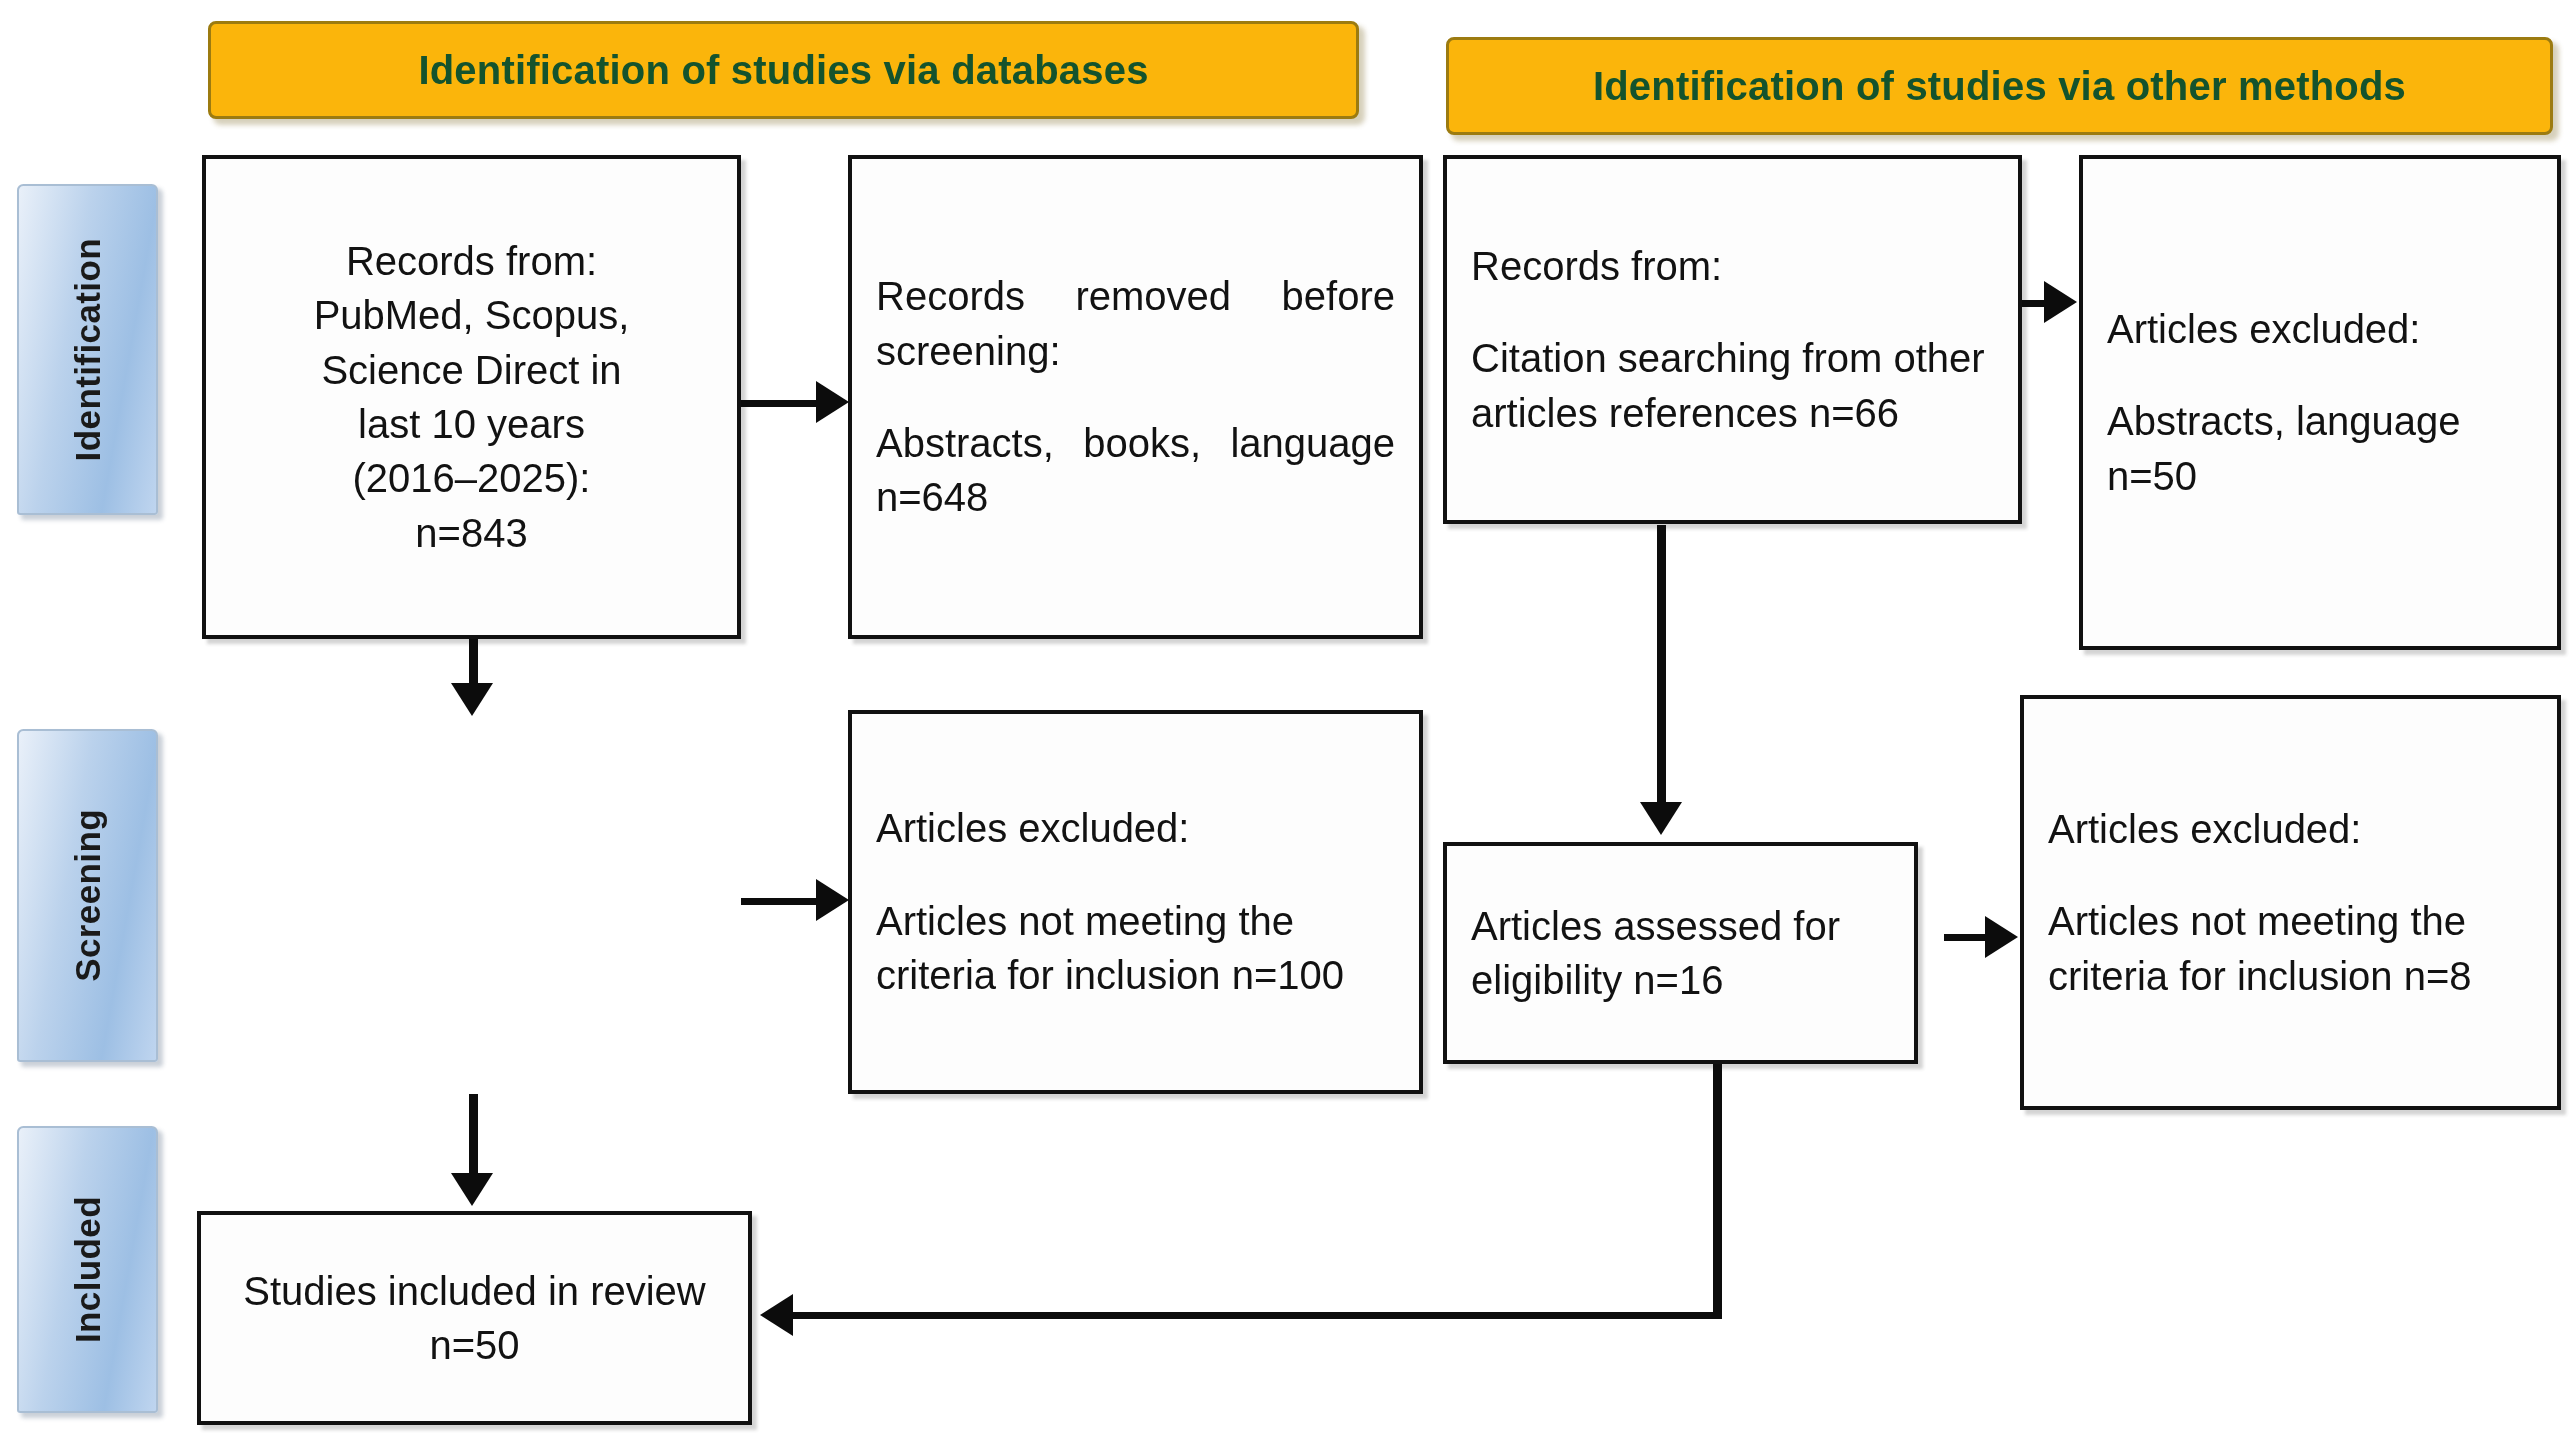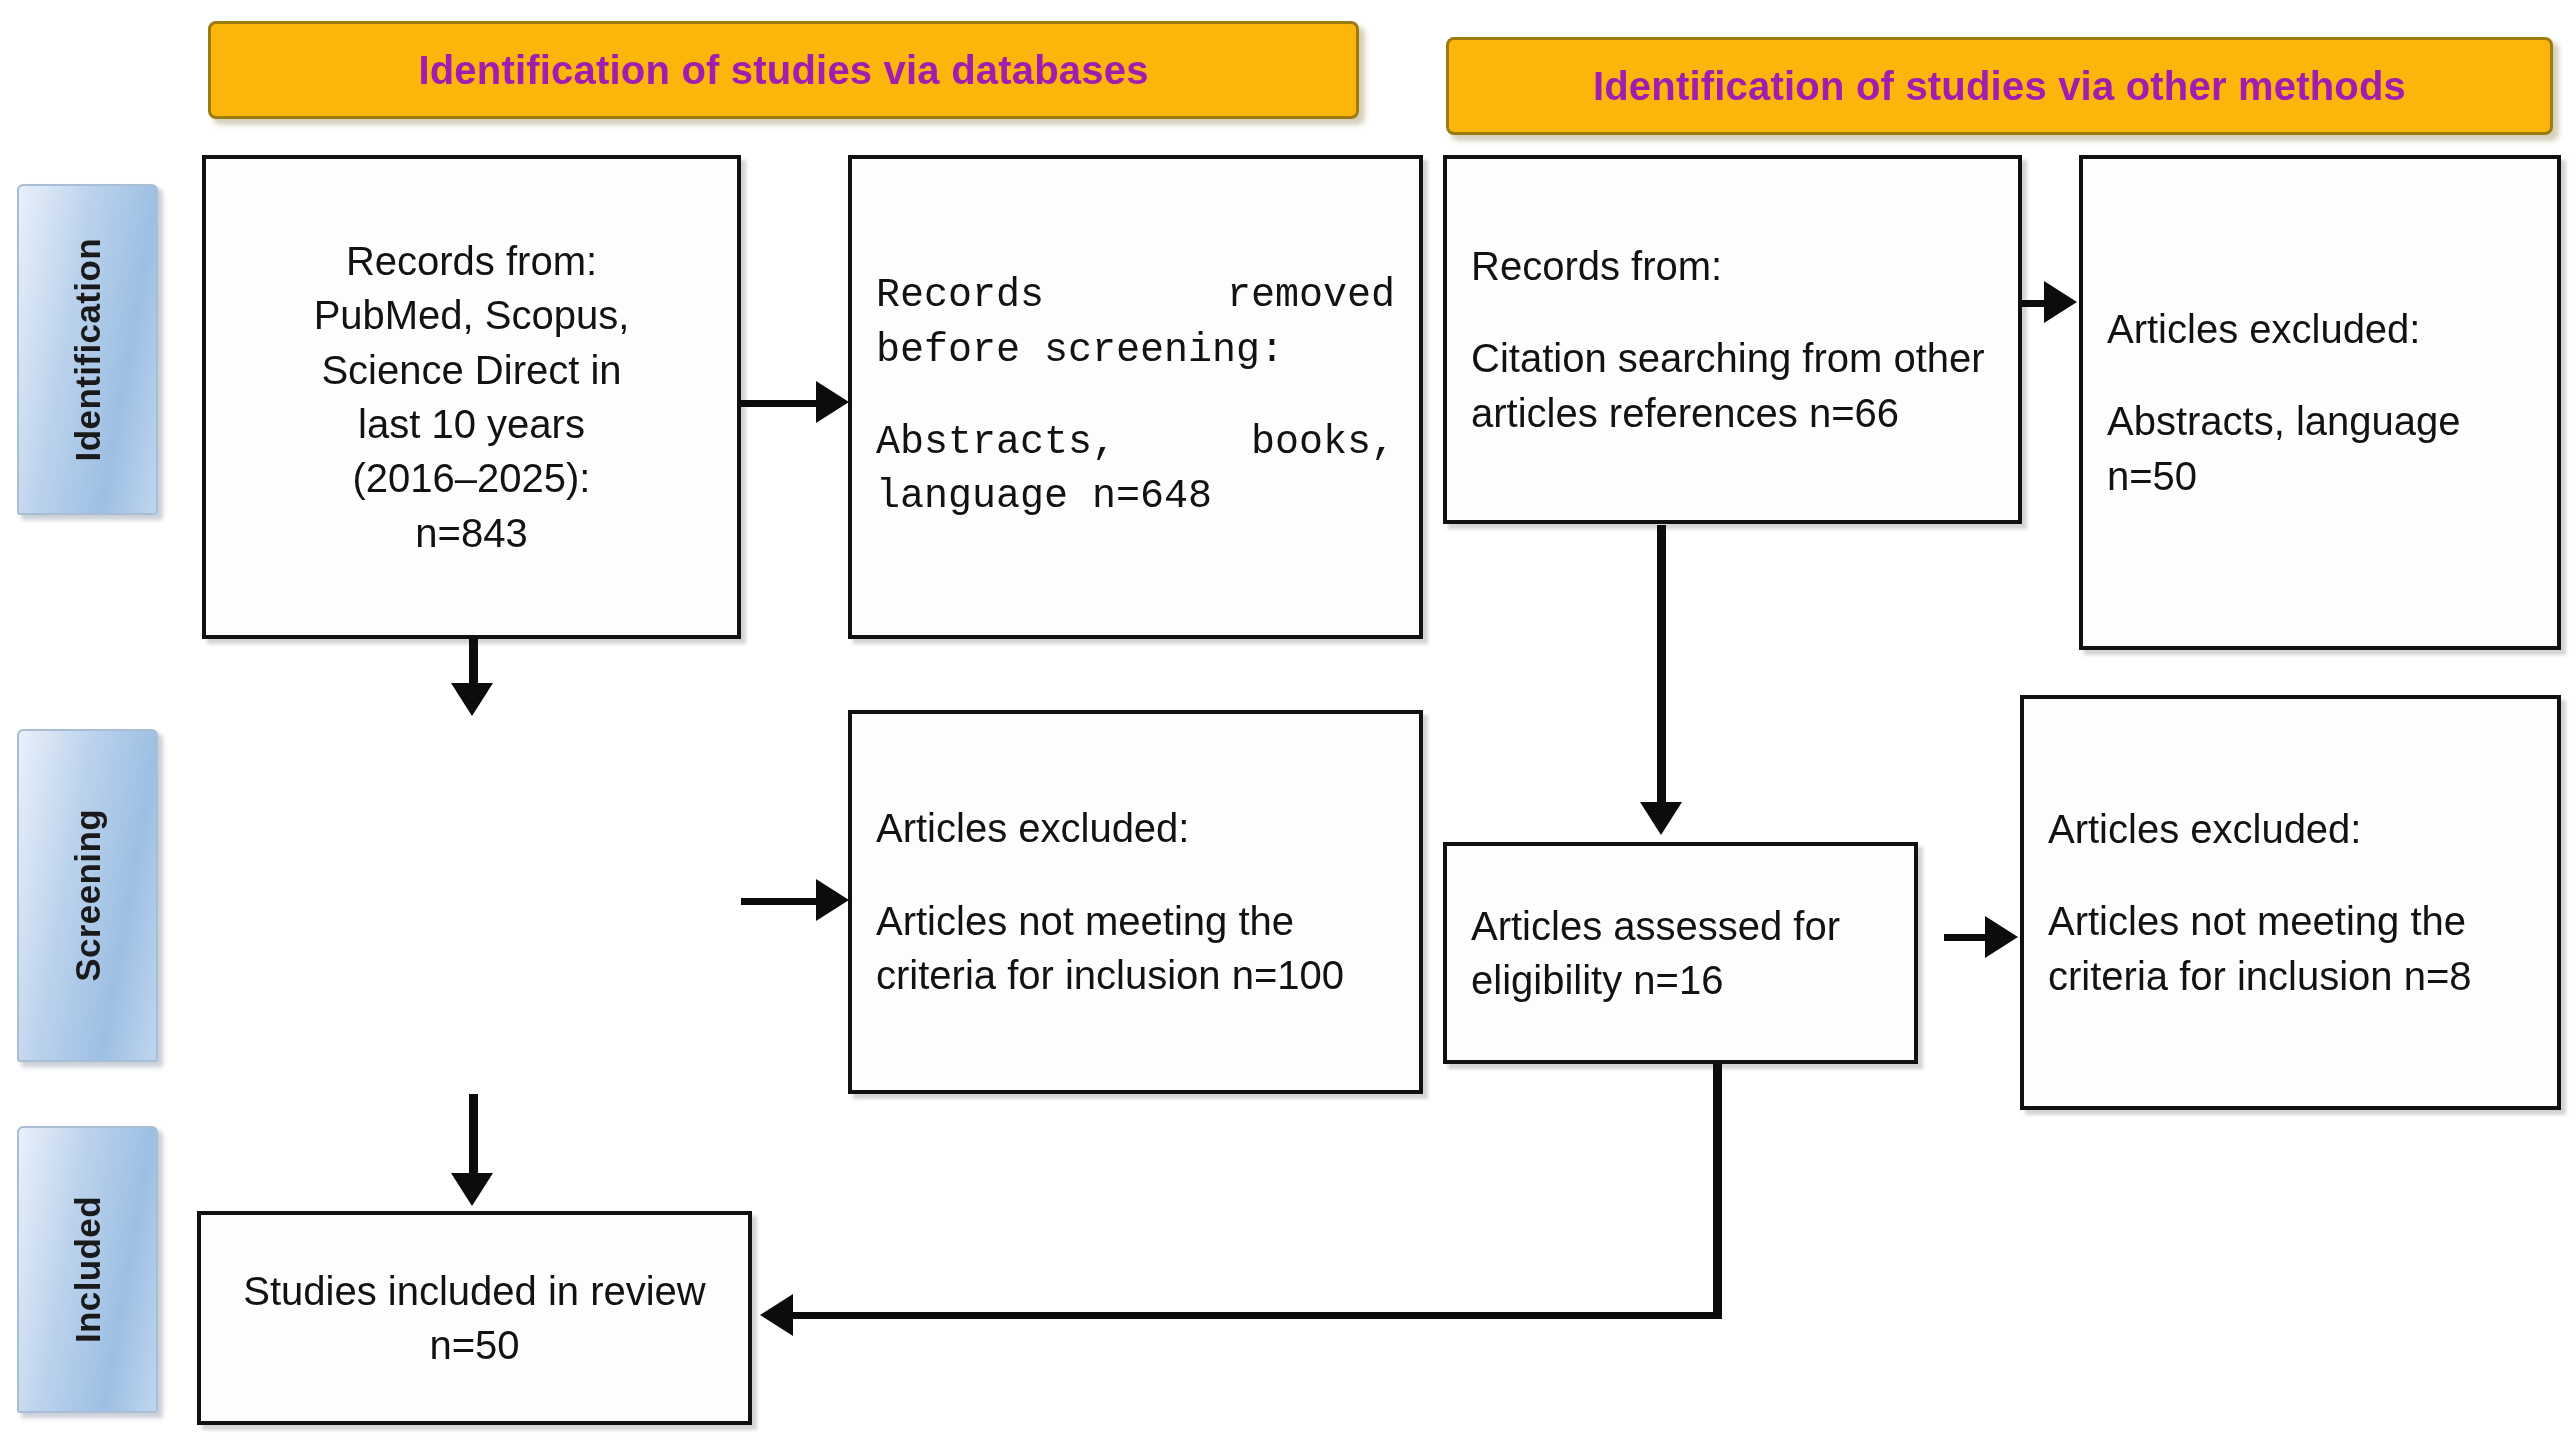--- a/index.html
+++ b/index.html
@@ -25,21 +25,21 @@
     border-radius: 8px;
     box-shadow: 5.6px 5.6px 4.8px rgba(120,100,30,0.30);
     display: flex;
     align-items: center;
     justify-content: center;
     box-sizing: border-box;
   }
   .banner-label {
     font-size: 40px;
     font-weight: bold;
-    color: #a21caf;
+    color: #14532d;
     letter-spacing: 0.2px;
     text-align: left;
     white-space: nowrap;
   }
 
   
   .stage-tab {
     position: absolute;
     background: linear-gradient(100deg, #E9F0F9 0%, #BBD2EC 38%, #9DBFE4 72%, #BFD5EF 100%);
     border: 2.4px solid #A9BED4;
@@ -139,21 +139,21 @@
 
   <div class="node center" style="left:202px; top:155px; width:539px; height:484px;">
     <p>Records from:</p>
     <p style="margin-top:0">PubMed, Scopus,</p>
     <p style="margin-top:0">Science Direct in</p>
     <p style="margin-top:0">last 10 years</p>
     <p style="margin-top:0">(2016–2025):</p>
     <p style="margin-top:0">n=843</p>
   </div>
 
-  <div class="node justify" style="left:848px; top:155px; width:575px; height:484px;font-family:Liberation Mono, monospace;">
+  <div class="node justify" style="left:848px; top:155px; width:575px; height:484px;">
     <p>Records removed before screening:</p>
     <p>Abstracts, books, language n=648</p>
   </div>
 
   <div class="node left" style="left:1443px; top:155px; width:579px; height:369px;">
     <p>Records from:</p>
     <p>Citation searching from other articles references n=66</p>
   </div>
 
   <div class="node left" style="left:2079px; top:155px; width:482px; height:495px;">

